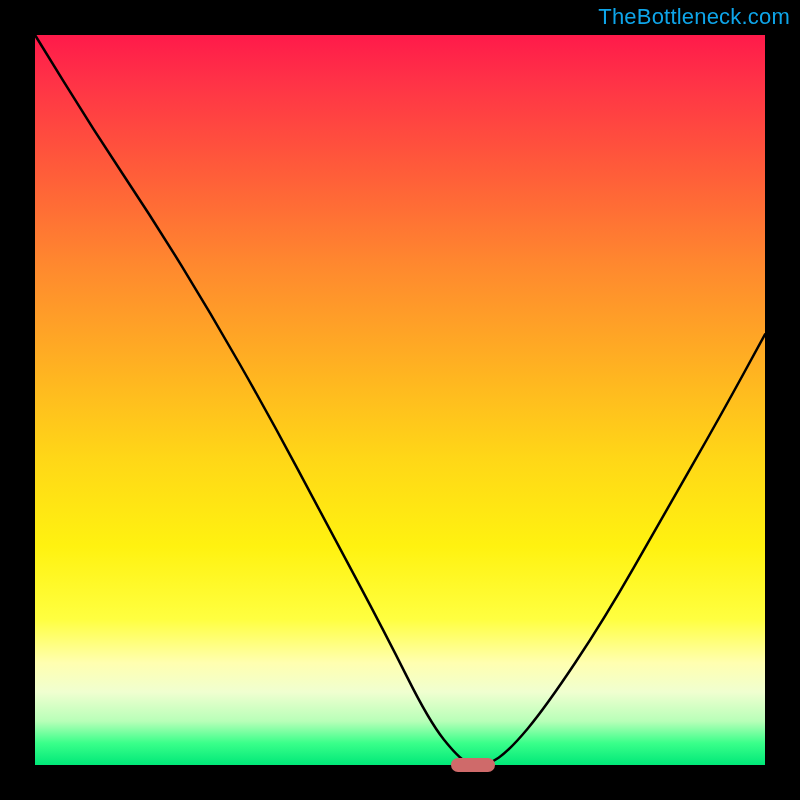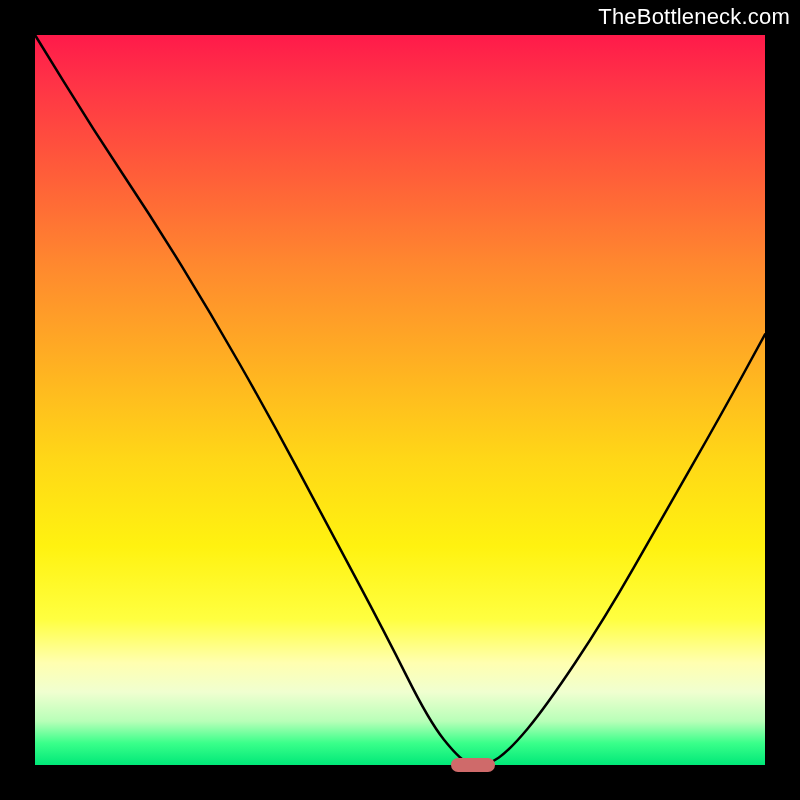--- a/index.html
+++ b/index.html
@@ -14,21 +14,21 @@
   .frame {
     position: relative;
     width: 800px;
     height: 800px;
     background: #000;
   }
   .watermark {
     position: absolute;
     top: 4px;
     right: 10px;
-    color: #ffffff;
+    color: #0ea5e9;
     font-size: 22px;
     font-weight: 500;
     letter-spacing: 0.2px;
     z-index: 10;
   }
   .plot-wrap {
     position: absolute;
     left: 35px;
     top: 35px;
     width: 730px;

